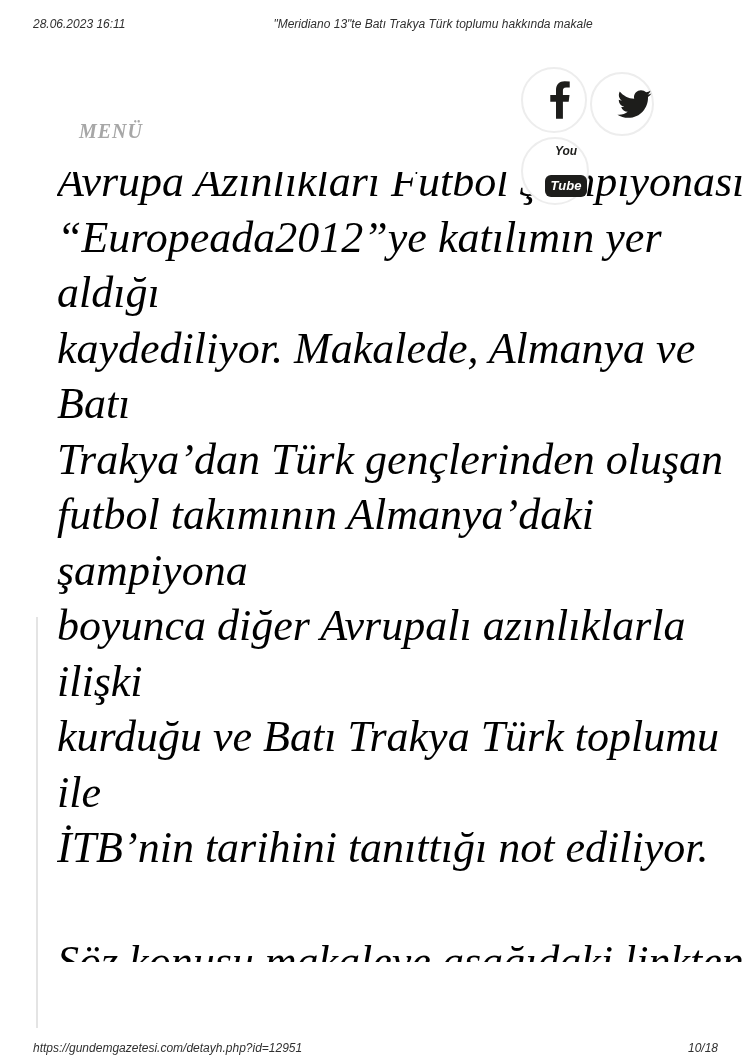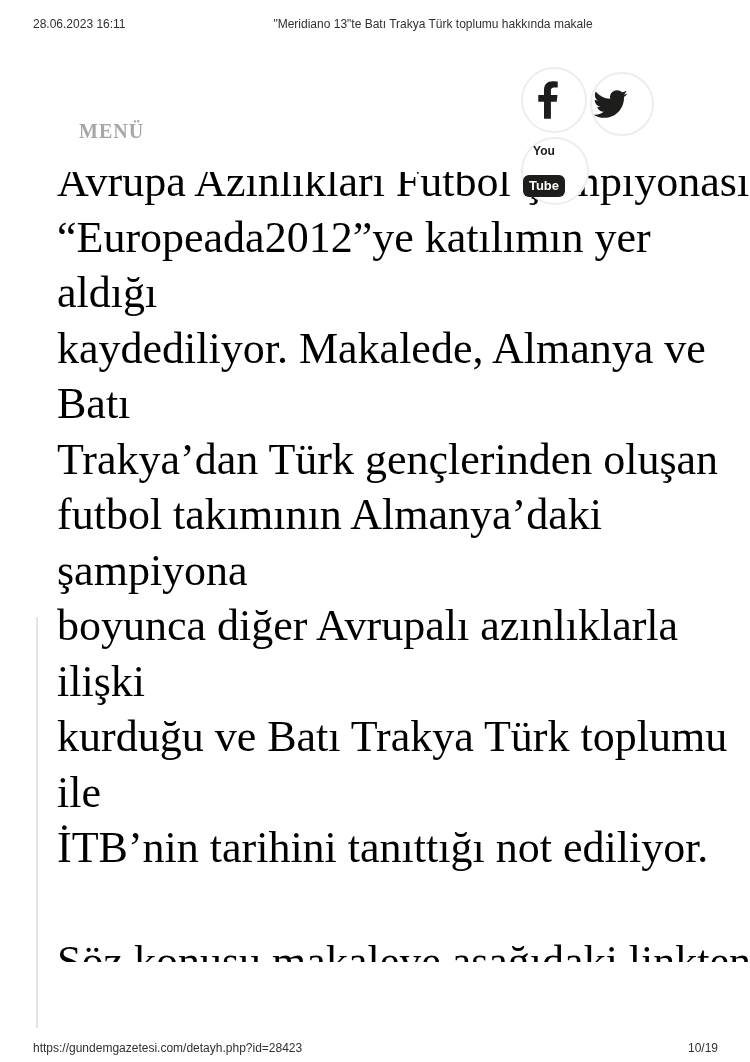--- a/index.html
+++ b/index.html
@@ -1,18 +1,18 @@
 <!DOCTYPE html>
 <html style="--menu-gray: #a7a7a7; --icon-black: #1d1d1b; --circle-border: #ededed; --quote-border: #e4e4e4; --body-text: #000000; --header-text: #303030;"><head>
 <meta charset="utf-8">
 <style>
   html,body{margin:0;padding:0;background:#fff;}
   .page{
     position:relative;width:750px;height:1062px;background:#ffffff;
-    overflow:hidden;font-family:"Liberation Sans",sans-serif;
+    overflow:hidden;font-family:"Liberation Sans",sans-serif;font-style:italic;
   }
   
   .ph-date{
     position:absolute;left:33px;top:18px;font-size:12px;line-height:12px;
     color:var(--header-text,#303030);white-space:nowrap;
   }
   .ph-title{
     position:absolute;left:200px;top:18px;width:466px;text-align:center;
     font-size:12px;line-height:12px;color:var(--header-text,#303030);white-space:nowrap;
   }
@@ -24,21 +24,21 @@
   
   .menu{
     position:absolute;left:79px;top:120px;
     font-family:"Liberation Serif",serif;font-weight:700;font-size:20px;
     letter-spacing:1px;color:var(--menu-gray,#a7a7a7);cursor:pointer;z-index:6;
   }
   .social{position:absolute;left:0;top:0;z-index:5;}
   .circle{
     position:absolute;border-radius:50%;background:#fff;
     border:2px solid var(--circle-border,#ededed);
-    display:flex;align-items:center;justify-content:flex-start;box-sizing:border-box;
+    display:flex;align-items:center;justify-content:flex-end;box-sizing:border-box;
   }
   .circle.fb{left:521px;top:67px;width:66px;height:66px;}
   .circle.tw{left:590px;top:72px;width:64px;height:64px;}
   .circle.yt{left:521px;top:137px;width:68px;height:68px;}
   .circle svg{display:block;}
   .yt-logo{text-align:center;}
   .yt-you{
     font-family:"Liberation Sans",sans-serif;font-weight:700;font-size:12px;
     line-height:12px;color:var(--icon-black,#1d1d1b);
   }
@@ -105,17 +105,17 @@
 boyunca diğer Avrupalı azınlıklarla ilişki
 kurduğu ve Batı Trakya Türk toplumu ile
 İTB’nin tarihini tanıttığı not ediliyor.</p>
       <p class="p2">Söz konusu makaleye aşağıdaki linkten
 ulaşabilirsiniz:</p>
 
     </div>
   </div>
 
   <div class="print-footer">
-    <span>https://gundemgazetesi.com/detayh.php?id=28423</span>
-    <span>10/19</span>
+    <span>https://gundemgazetesi.com/detayh.php?id=12951</span>
+    <span>10/18</span>
   </div>
 
 </div>
 
 </body></html>

